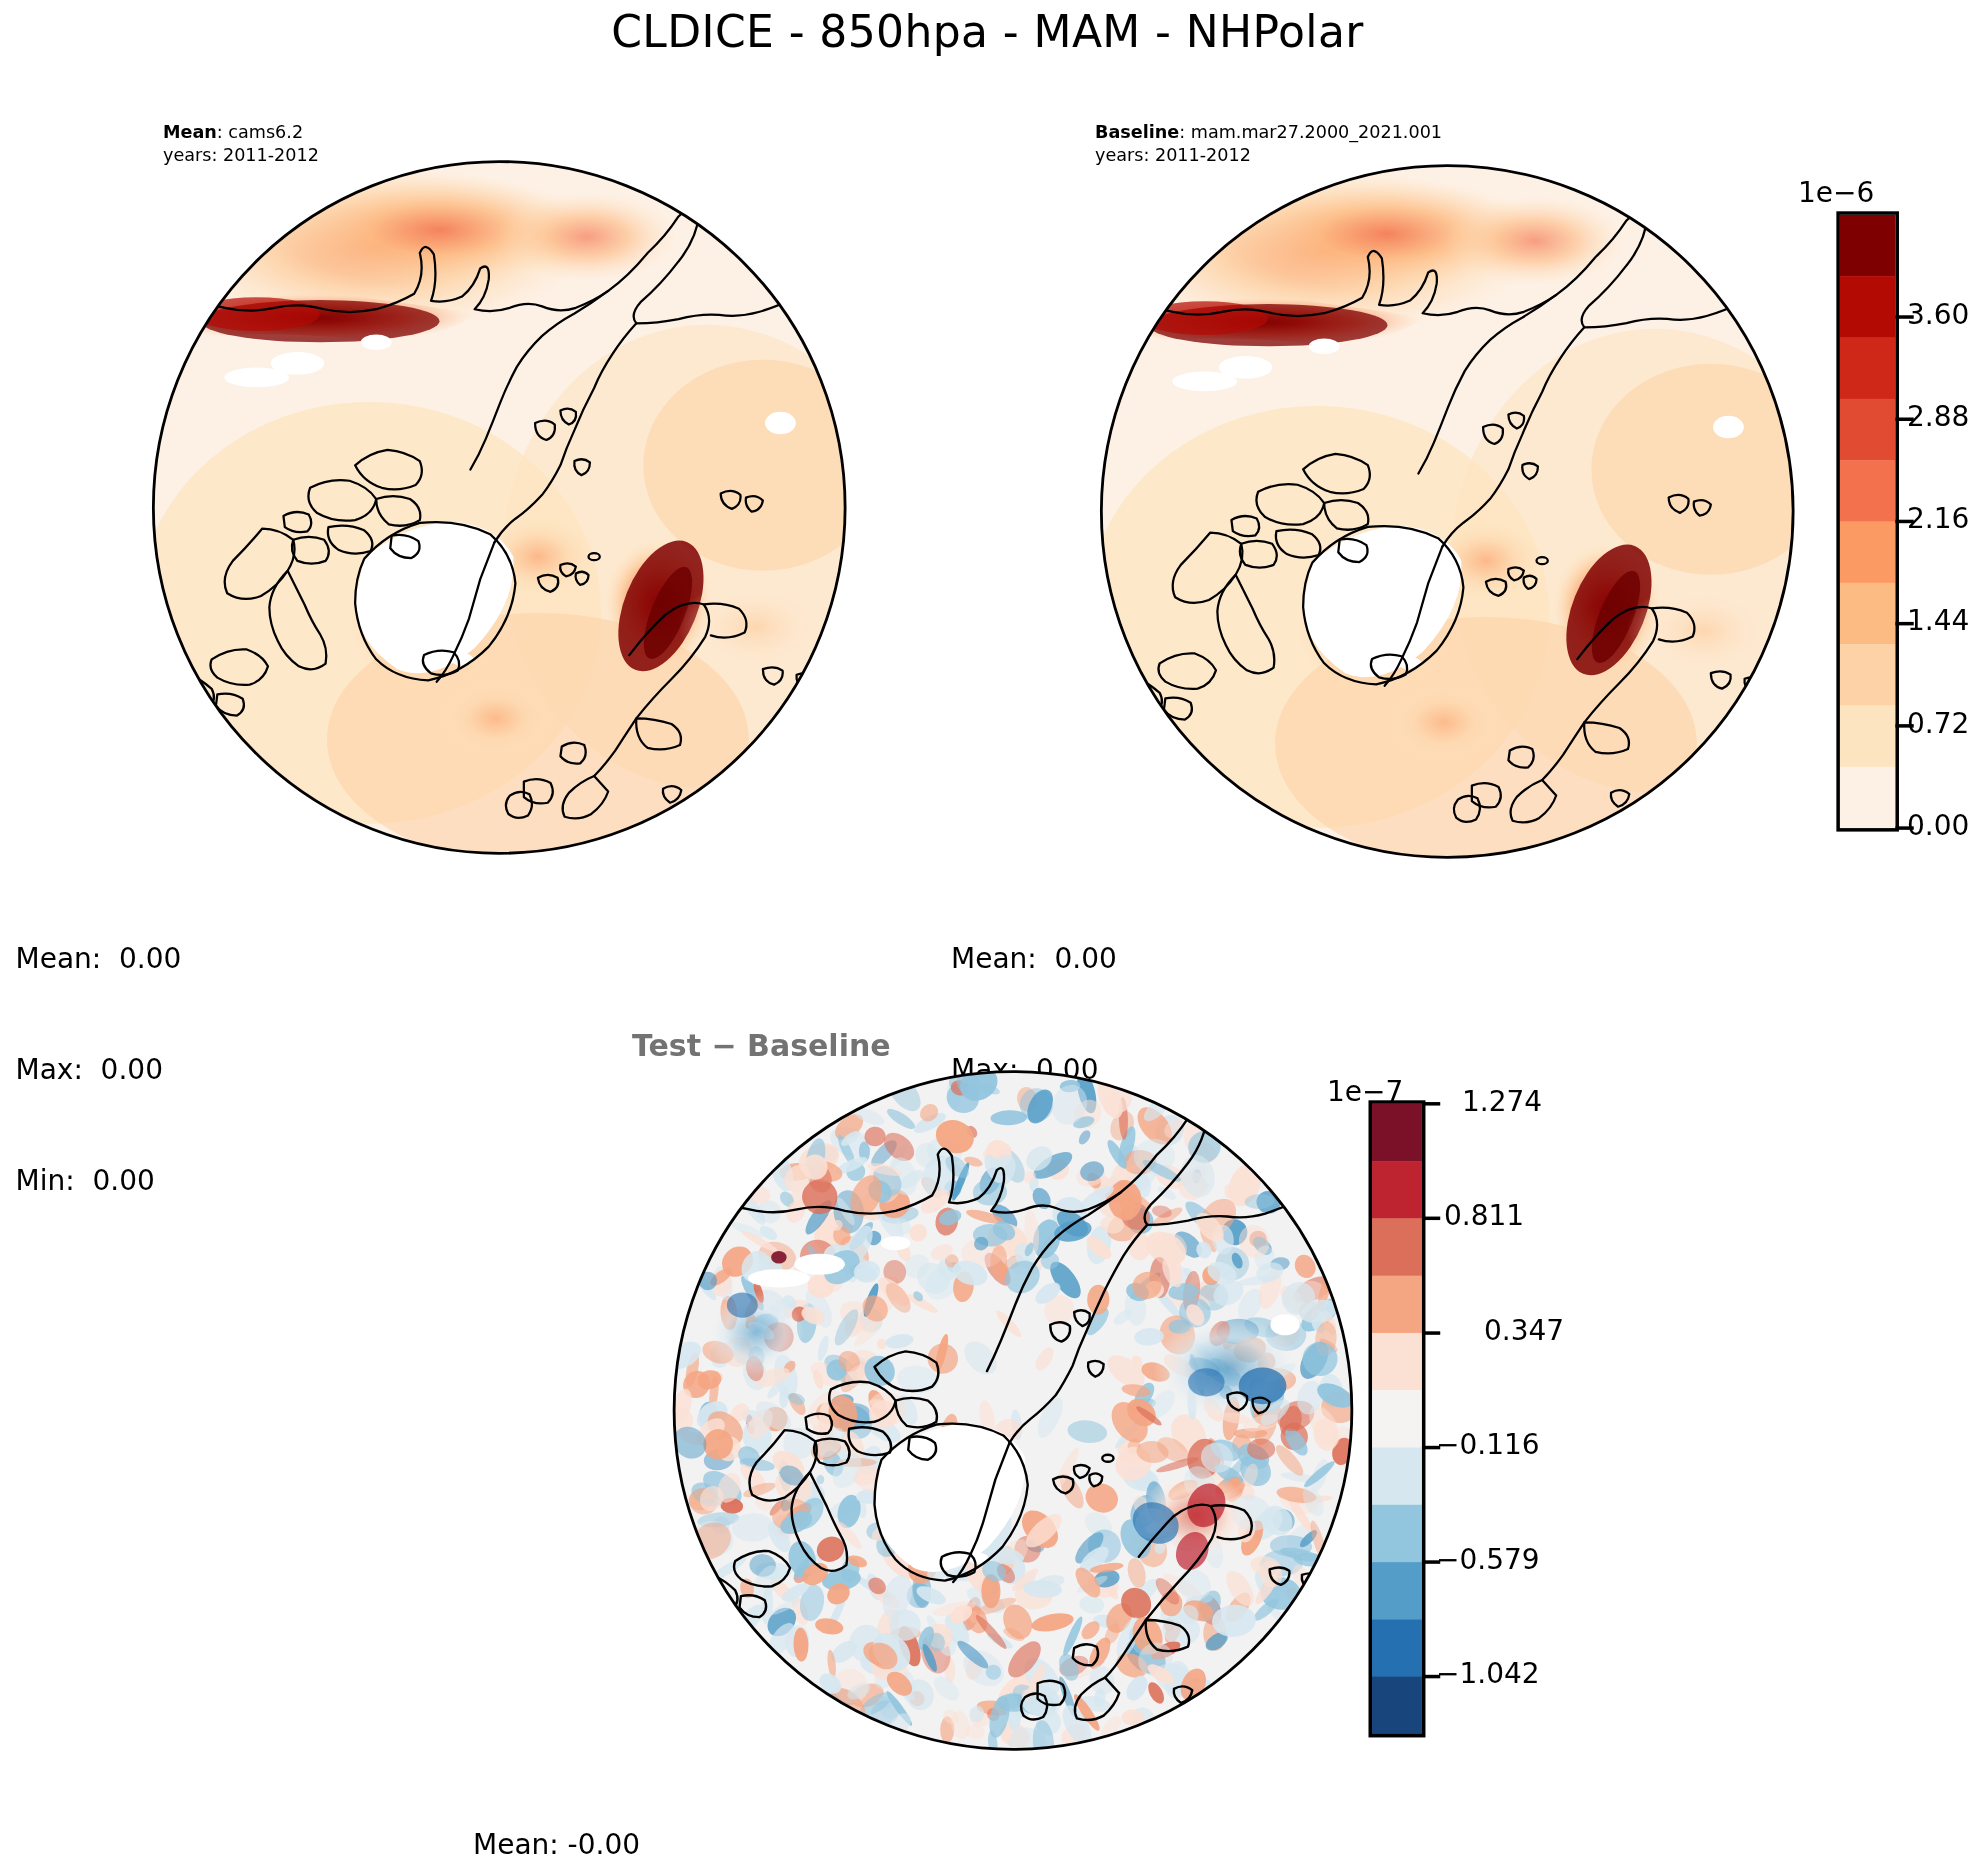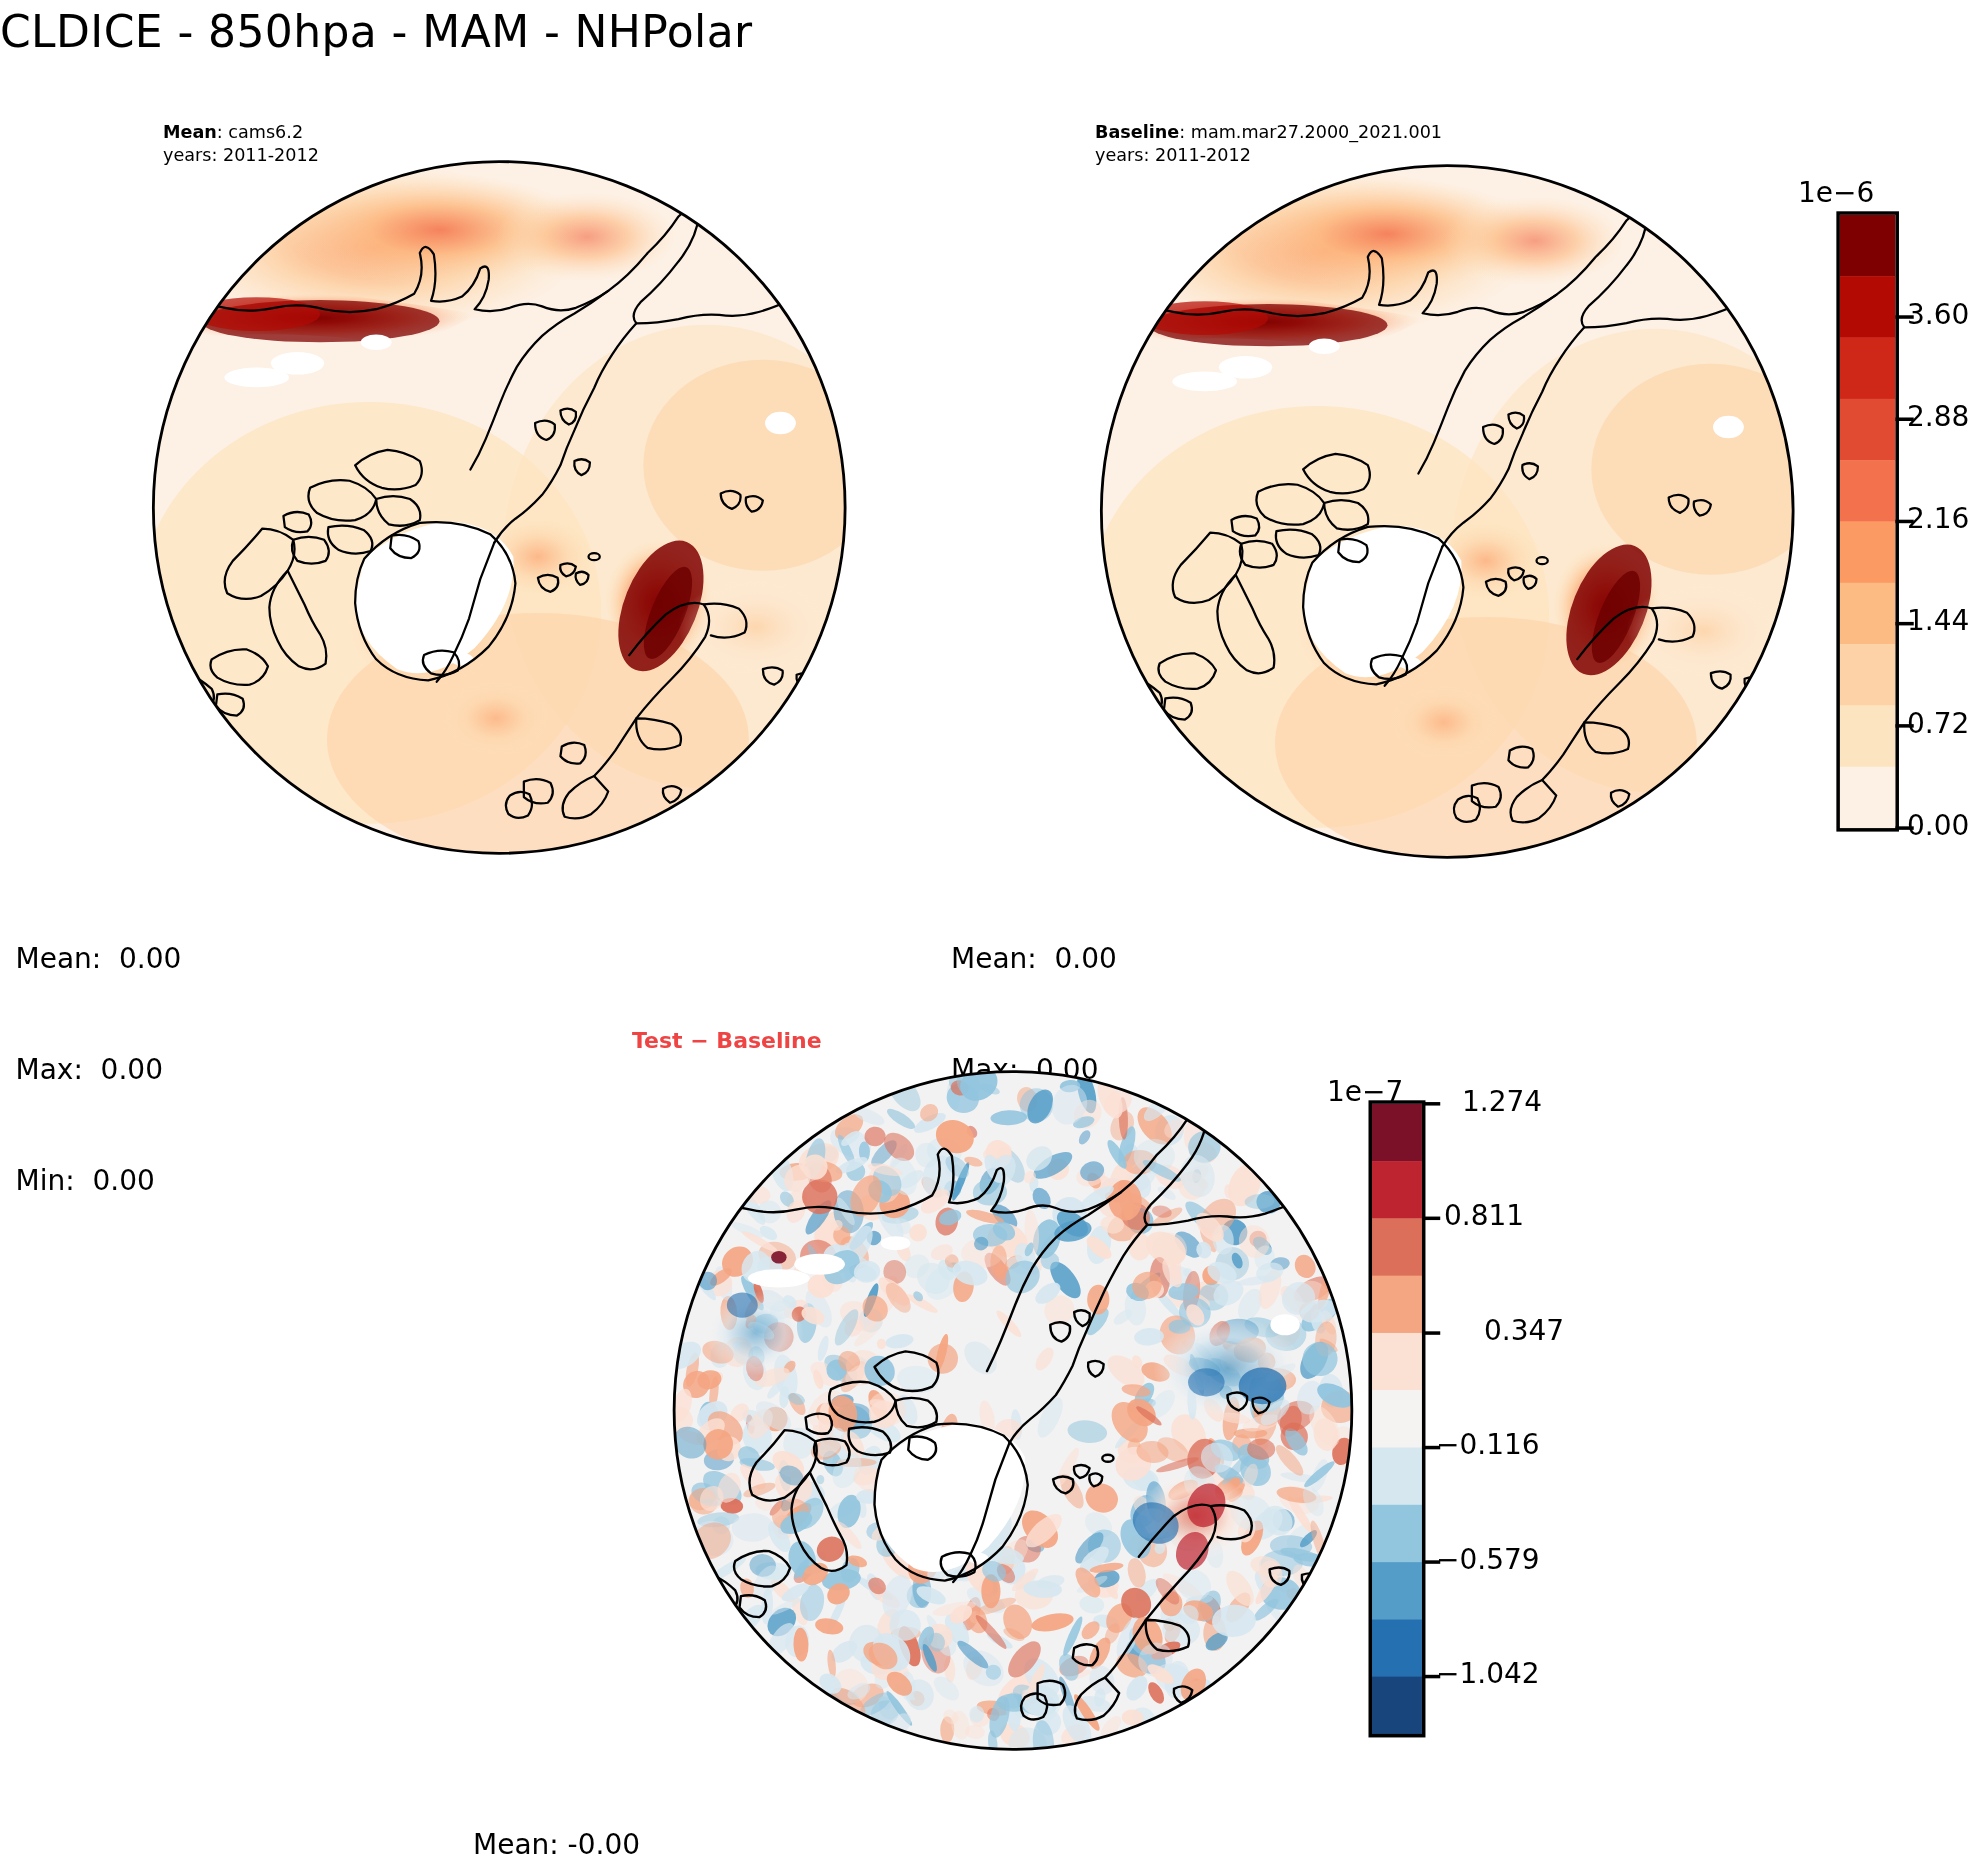--- a/index.html
+++ b/index.html
@@ -1,25 +1,25 @@
 <!DOCTYPE html>
 <html style="font-size:11.3px"><head>
 <meta charset="utf-8">
 <style>
   html,body{margin:0;padding:0;background:#ffffff;}
   body{width:1975px;height:1876px;position:relative;
        font-family:"DejaVu Sans","Liberation Sans",sans-serif;
        -webkit-font-smoothing:antialiased;}
   .abs{position:absolute;}
-  #fig-title{left:0;top:5.6px;width:1975px;text-align:left;
+  #fig-title{left:0;top:5.6px;width:1975px;text-align:center;
              font-size:44px;color:#000;letter-spacing:0.4px;}
   .panel-head{font-size:17.6px;color:#000;line-height:1.32;white-space:nowrap;}
   .panel-head b{font-weight:700;}
   .stats{font-size:28px;color:#000;line-height:1.32;white-space:pre;}
-  .diff-head{font-size:22px;font-weight:700;color:#ef4444;white-space:nowrap;text-align:center;}
+  .diff-head{font-size:30px;font-weight:700;color:#737373;white-space:nowrap;text-align:center;}
   .cb-exp{font-size:28px;color:#000;white-space:nowrap;}
   .cb-tick{font-size:28px;color:#000;white-space:nowrap;}
   svg{display:block;overflow:visible;}
 </style>
 </head>
 <body>
 
 <div class="abs" id="fig-title">CLDICE - 850hpa - MAM - NHPolar</div>
 
 <div class="abs panel-head" style="left:163px;top:121px;">

